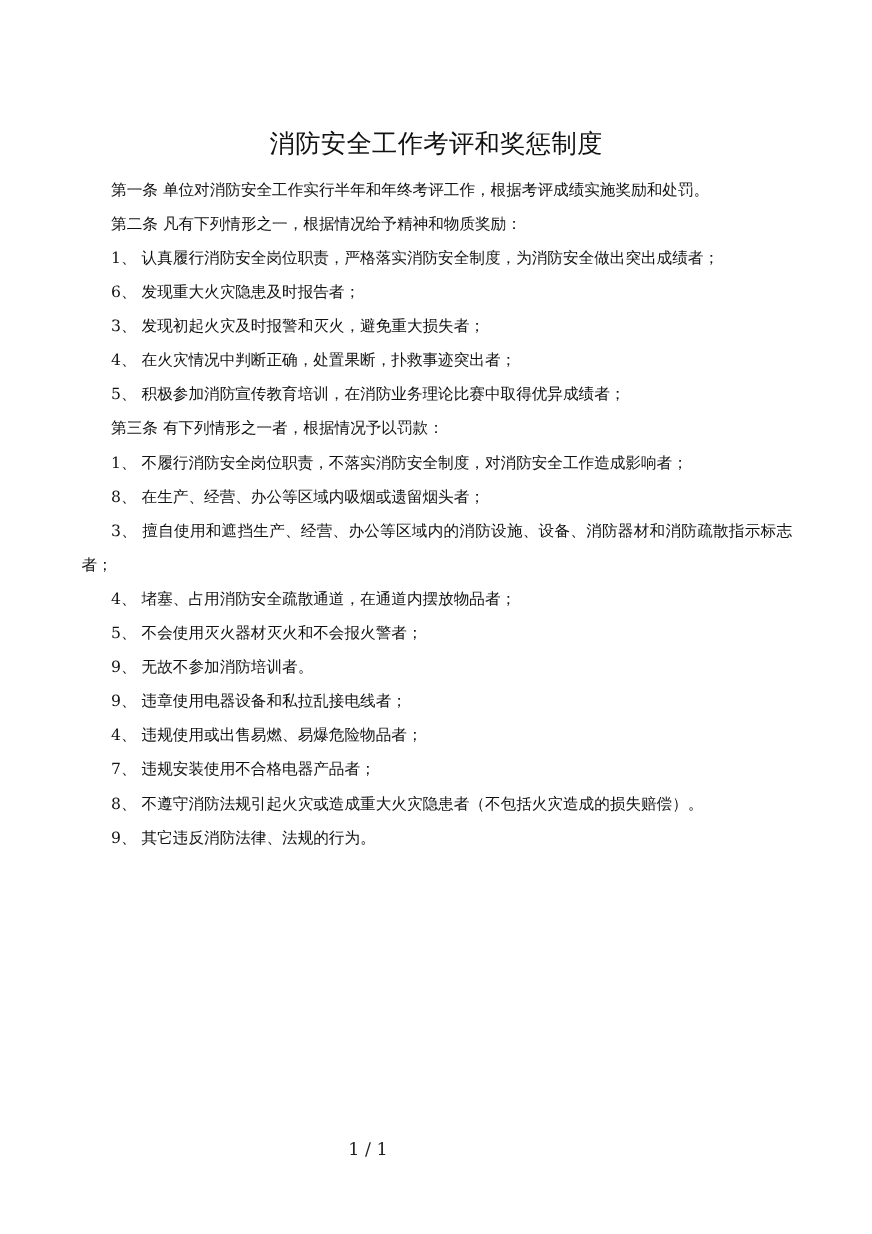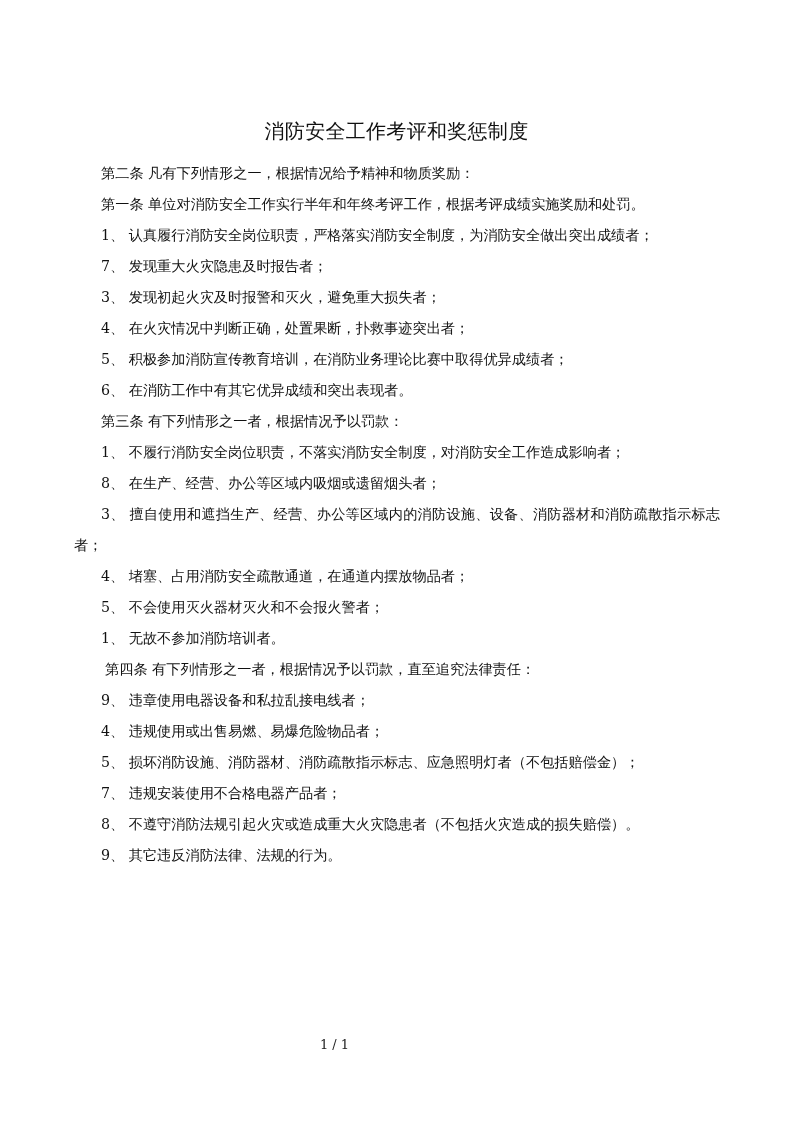--- a/index.html
+++ b/index.html
@@ -4,62 +4,59 @@
   <style>
     html, body { margin: 0; padding: 0; background: #ffffff; }
     body {
       width: 793px; height: 1122px; position: relative; overflow: hidden;
       font-family: "DejaVu Serif", "Liberation Serif", serif;
       color: #111111;
     }
     .page { position: absolute; left: 0; top: 0; width: 793px; height: 1122px; }
     .title {
       position: absolute; left: 0; width: 793px; top: 118px;
-      text-align: center; font-size: 20px; line-height: 26px;
+      text-align: center; font-size: 23px; line-height: 26px;
       font-family: "DejaVu Sans", "Liberation Sans", sans-serif;
       letter-spacing: 0.3px;
     }
     .body-text {
       position: absolute; left: 74px; width: 646px; top: 158px;
       font-size: 14.2px; line-height: 31px;
     }
     .line { white-space: nowrap; }
     .indent { padding-left: 27px; }
     .wrap { white-space: normal; text-indent: 27px; text-align: justify; text-align-last: left; }
     .art4 { padding-left: 31px; }
     .footer {
       position: absolute; left: 0; width: 669px; top: 1036px;
-      text-align: center; font-size: 13px; line-height: 18px; color: #222;
+      text-align: center; font-size: 16px; line-height: 18px; color: #222;
     }
   </style>
 </head>
 <body>
 
 <div class="page">
   <div class="title">消防安全工作考评和奖惩制度</div>
 
   <div class="body-text">
+    <div class="line indent">第一条 单位对消防安全工作实行半年和年终考评工作，根据考评成绩实施奖励和处罚。</div>
     <div class="line indent">第二条 凡有下列情形之一，根据情况给予精神和物质奖励：</div>
-    <div class="line indent">第一条 单位对消防安全工作实行半年和年终考评工作，根据考评成绩实施奖励和处罚。</div>
     <div class="line indent">1、 认真履行消防安全岗位职责，严格落实消防安全制度，为消防安全做出突出成绩者；</div>
-    <div class="line indent">7、 发现重大火灾隐患及时报告者；</div>
+    <div class="line indent">6、 发现重大火灾隐患及时报告者；</div>
     <div class="line indent">3、 发现初起火灾及时报警和灭火，避免重大损失者；</div>
     <div class="line indent">4、 在火灾情况中判断正确，处置果断，扑救事迹突出者；</div>
     <div class="line indent">5、 积极参加消防宣传教育培训，在消防业务理论比赛中取得优异成绩者；</div>
-    <div class="line indent">6、 在消防工作中有其它优异成绩和突出表现者。</div>
     <div class="line indent">第三条 有下列情形之一者，根据情况予以罚款：</div>
     <div class="line indent">1、 不履行消防安全岗位职责，不落实消防安全制度，对消防安全工作造成影响者；</div>
     <div class="line indent">8、 在生产、经营、办公等区域内吸烟或遗留烟头者；</div>
     <div class="wrap">3、 擅自使用和遮挡生产、经营、办公等区域内的消防设施、设备、消防器材和消防疏散指示标志者；</div>
     <div class="line indent">4、 堵塞、占用消防安全疏散通道，在通道内摆放物品者；</div>
     <div class="line indent">5、 不会使用灭火器材灭火和不会报火警者；</div>
-    <div class="line indent">1、 无故不参加消防培训者。</div>
-    <div class="line art4">第四条 有下列情形之一者，根据情况予以罚款，直至追究法律责任：</div>
+    <div class="line indent">9、 无故不参加消防培训者。</div>
     <div class="line indent">9、 违章使用电器设备和私拉乱接电线者；</div>
     <div class="line indent">4、 违规使用或出售易燃、易爆危险物品者；</div>
-    <div class="line indent">5、 损坏消防设施、消防器材、消防疏散指示标志、应急照明灯者（不包括赔偿金）；</div>
     <div class="line indent">7、 违规安装使用不合格电器产品者；</div>
     <div class="line indent">8、 不遵守消防法规引起火灾或造成重大火灾隐患者（不包括火灾造成的损失赔偿）。</div>
     <div class="line indent">9、 其它违反消防法律、法规的行为。</div>
   </div>
 
   <div class="footer">1 / 1</div>
 </div>
 
 </body></html>

